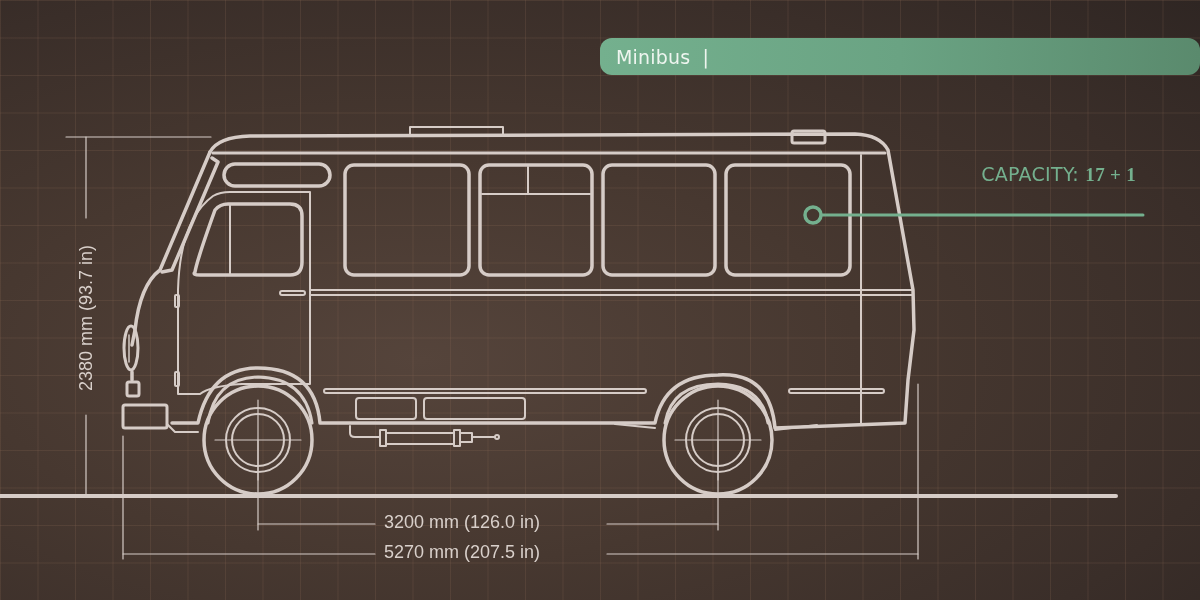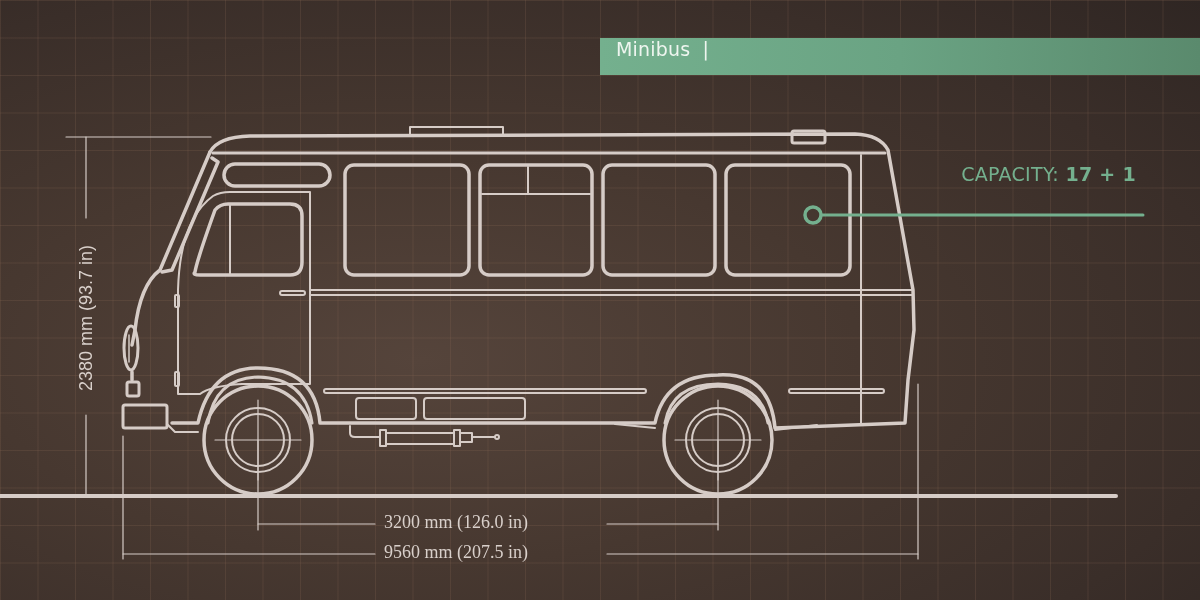--- a/index.html
+++ b/index.html
@@ -12,32 +12,32 @@
       position: absolute; inset: 0;
       background-image:
         linear-gradient(to right, rgba(140,105,85,0.22) 1px, transparent 1px),
         linear-gradient(to bottom, rgba(140,105,85,0.22) 1px, transparent 1px);
       background-size: 37.5px 37.5px;
       background-position: 0 0;
     }
     .banner {
       position: absolute; left: 600px; top: 38px; width: 600px; height: 37px;
       background: linear-gradient(to right, #74b08e 0%, #6aa383 50%, #5a8a6d 100%);
-      display: flex; padding-left: 16px; box-sizing: border-box;
-      color: #eef5ef; font-size: 19px; letter-spacing: 0.2px;
+      display: flex; align-items: center; padding-left: 16px; box-sizing: border-box;
+      color: #eef5ef; font-size: 19px; letter-spacing: 0.2px; border-radius: 12px;
     }
     .banner .sep { margin: 0 12px; }
     .callout {
       position: absolute; right: 64px; top: 162px; text-align: right;
       color: #74b08e; font-size: 19px; line-height: 24px; letter-spacing: 0.3px;
     }
-    .callout b { font-weight: bold; }
+    .callout b { font-weight: bold; font-family: Liberation Serif, serif; }
     .dim-text {
       position: absolute; color: #d9d0cb; font-size: 18px; white-space: nowrap;
-      font-family: Liberation Serif, serif;
+      font-family: Liberation Sans, sans-serif;
     }
     .dim-vert {
       position: absolute; left: 86px; top: 318px;
       transform: translate(-50%, -50%) rotate(-90deg);
       color: #d9d0cb; font-size: 18px; white-space: nowrap;
       font-family: "Liberation Sans", sans-serif;
     }
     svg.drawing { position: absolute; left: 0; top: 0; }
   </style>
 </head>
@@ -169,13 +169,13 @@
   </g>
 
   <g stroke="#74b08e">
     <line x1="822" y1="215" x2="1143" y2="215" stroke-width="3"></line>
     <circle cx="813" cy="215" r="8" stroke-width="3.5"></circle>
   </g>
 </svg>
 
 <div class="dim-vert">2380 mm (93.7 in)</div>
 <div class="dim-text" style="left:384px; top:512px;">3200 mm (126.0 in)</div>
-<div class="dim-text" style="left:384px; top:542px;">9560 mm (207.5 in)</div>
+<div class="dim-text" style="left:384px; top:542px;">5270 mm (207.5 in)</div>
 
 </body></html>

